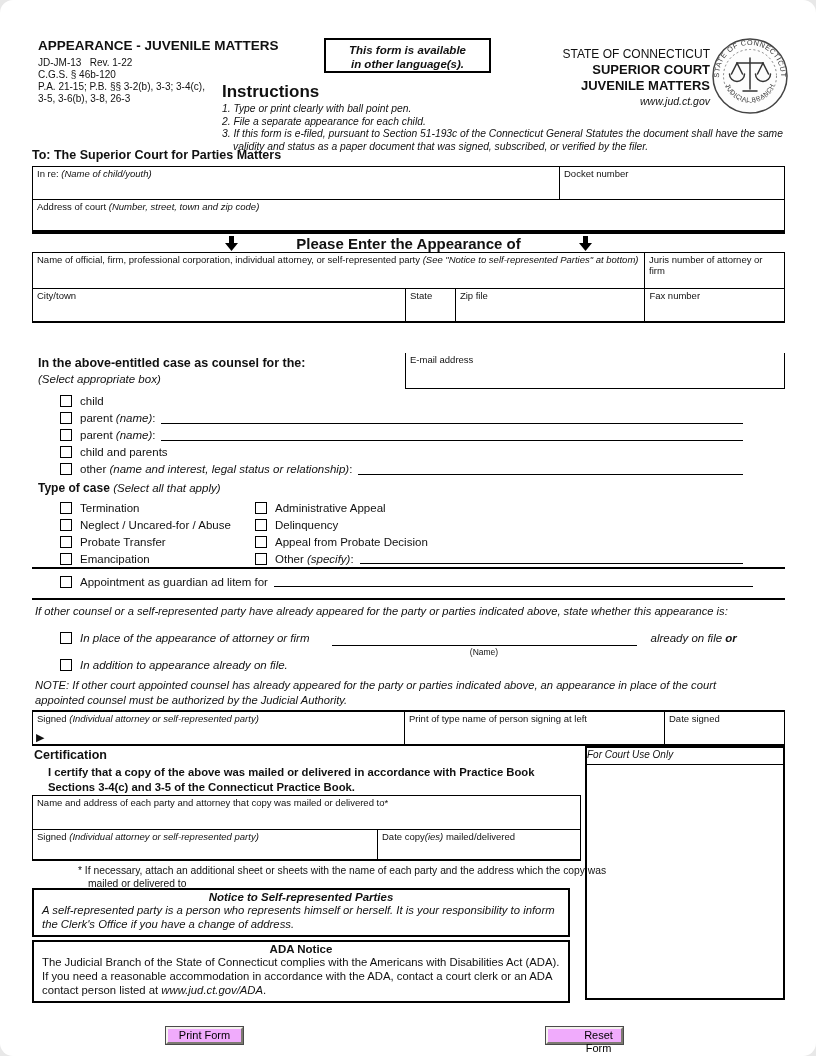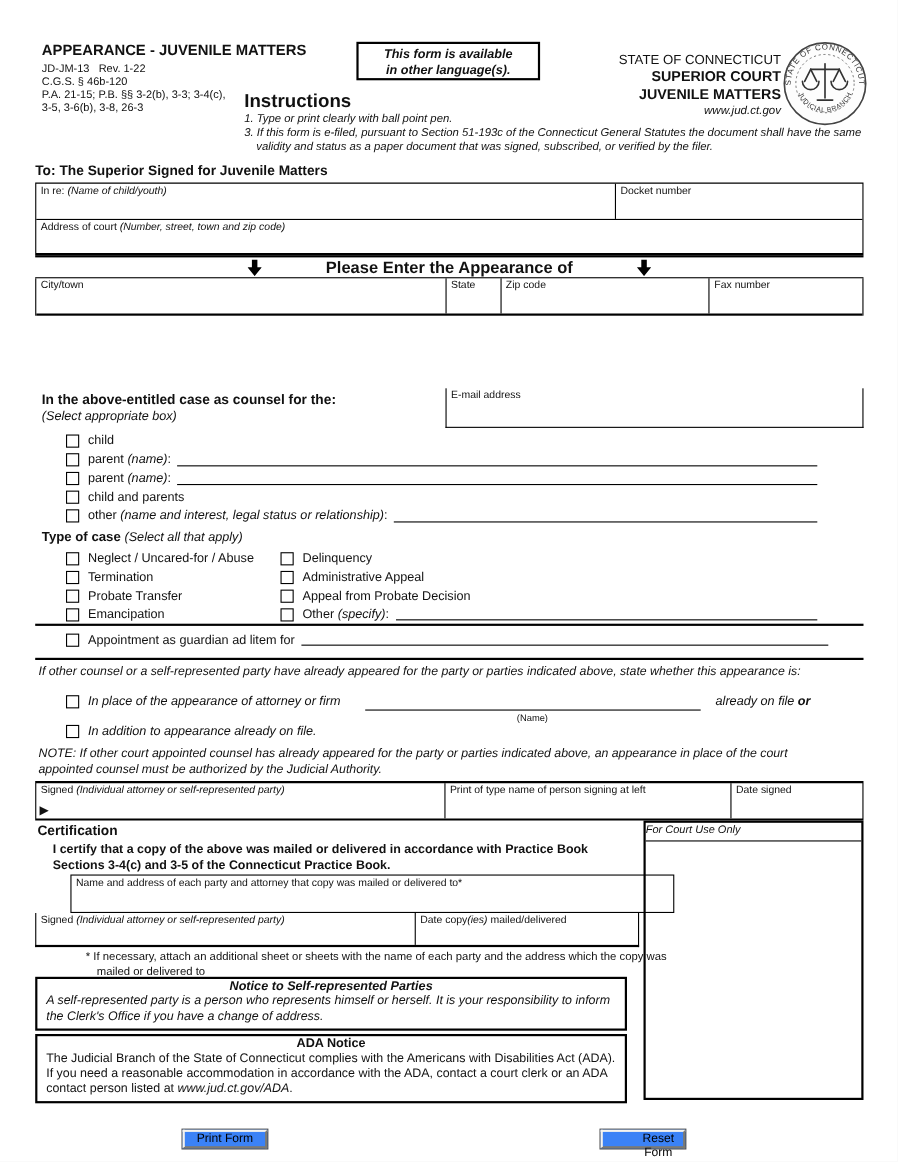--- a/index.html
+++ b/index.html
@@ -1,17 +1,17 @@
 <!DOCTYPE html>
 <html><head>
 <meta charset="utf-8">
 <style>
   * { margin:0; padding:0; box-sizing:border-box; }
   body { background:#e8e8e8; font-family:"Liberation Sans","DejaVu Sans",sans-serif; color:#111; }
-  #page { position:relative; width:816px; height:1056px; background:#fff; margin:0 auto; overflow:hidden; }
+  #page { position:relative; width:816px; height:1056px; background:#fff; margin:0 auto; overflow:hidden;border-radius:13px; }
   .abs { position:absolute; }
   .it { font-style:italic; }
   .b { font-weight:bold; }
   .lbl { font-size:9.5px; line-height:11px; }
   .cb { width:12px; height:12px; border:1.4px solid #000; background:#fff; flex:none; display:inline-block; }
   .uline { flex:1; border-bottom:1.2px solid #000; height:13px; align-self:flex-end; margin:0 2px 2px 6px; }
   .row { display:flex; align-items:center; }
   
   .h-title { font-size:13.5px; font-weight:bold; }
   .h-sub { font-size:10px; line-height:12px; white-space:pre; }
@@ -71,33 +71,33 @@
   #signed-table .c { padding:1px 4px; }
   #signed-table .c1 { flex:1; position:relative; }
   #signed-table .c2 { width:260px; border-left:1px solid #000; }
   #signed-table .c3 { width:120px; border-left:1px solid #000; }
   #sig-arrow { position:absolute; left:3px; bottom:1px; font-size:11px; }
   
   #bottom { left:32px; top:746px; width:753px; height:256px; display:flex; }
   #leftcol { width:551px; position:relative; }
   #cert-h { position:absolute; left:2px; top:2px; font-size:12.5px; font-weight:bold; }
   #cert-b { position:absolute; left:16px; top:19px; width:490px; font-size:11.3px; font-weight:bold; line-height:15px; }
-  #cert-box1 { position:absolute; left:0; top:49px; width:549px; height:35px; border:1px solid #000; padding:1px 4px;margin-left:32px; }
+  #cert-box1 { position:absolute; left:0; top:49px; width:549px; height:35px; border:1px solid #000; padding:1px 4px; }
   #cert-srow { position:absolute; left:0; top:84px; width:549px; height:31px; border:1px solid #000; border-top:none; border-bottom-width:2px; display:flex; }
   #cert-srow .c { padding:1px 4px; } #cert-srow .c1 { flex:1; } #cert-srow .c2 { width:203px; border-left:1px solid #000; }
   #cert-foot { position:absolute; left:2px; top:119px; width:545px; font-size:10.3px; line-height:12.5px; padding-left:10px; text-indent:-10px;margin-left:44px; }
   .nbox { position:absolute; left:0; width:538px; border:2px solid #000; padding:1px 8px 4px; }
   .nbox .t { text-align:center; font-size:11.5px; font-weight:bold; }
   .nbox .bd { font-size:11.3px; line-height:14px; }
   #notice-box { top:142px; } #notice-box .t, #notice-box .bd { font-style:italic; }
   #ada-box { top:194px; }
   #rightcol { margin-left:2px; width:200px; height:254px; border:2px solid #000; }
   #rightcol .hd { height:17px; border-bottom:1.5px solid #000; text-align:left; font-style:italic; font-size:10px; padding-top:1px; }
   
-  .form-btn { position:absolute; top:1027px; width:77px; height:17px; background:#3b82f6; font-size:11px; line-height:13px; text-align:center; border:2px solid; border-color:#f5f3ee #7d7a72 #7d7a72 #f5f3ee; box-shadow:0 0 0 1px #4a4a4a; cursor:pointer; font-family:inherit; }
+  .form-btn { position:absolute; top:1027px; width:77px; height:17px; background:#f0abfc; font-size:11px; line-height:13px; text-align:center; border:2px solid; border-color:#f5f3ee #7d7a72 #7d7a72 #f5f3ee; box-shadow:0 0 0 1px #4a4a4a; cursor:pointer; font-family:inherit; }
   #btn-print { left:166px; } #btn-reset { left:546px;padding-left:28px; }
 </style>
 </head>
 <body>
 
 <div id="page">
 
   <div class="abs" style="left:38px; top:38px;">
     <div class="h-title">APPEARANCE - JUVENILE MATTERS</div>
     <div class="h-sub" style="margin-top:4px">JD-JM-13   Rev. 1-22</div>
@@ -107,20 +107,21 @@
   </div>
 
   <div id="lang-box" class="abs">
     <div>This form is available</div>
     <div>in other language(s).</div>
   </div>
 
   <div id="instructions" class="abs">
     <div class="t">Instructions</div>
     <div class="i">1. Type or print clearly with ball point pen.</div>
+    <div class="i">2. File a separate appearance for each child.</div>
     <div class="i">3. If this form is e-filed, pursuant to Section 51-193c of the Connecticut General Statutes the document shall have the same validity and status as a paper document that was signed, subscribed, or verified by the filer.</div>
   </div>
 
   <div id="court-block" class="abs">
     <div class="l1">STATE OF CONNECTICUT</div>
     <div class="l2">SUPERIOR COURT</div>
     <div class="l2">JUVENILE MATTERS</div>
     <div class="l4">www.jud.ct.gov</div>
   </div>
 
@@ -141,21 +142,21 @@
       <line x1="26" y1="26" x2="20.5" y2="37"></line>
         <line x1="26" y1="26" x2="31.5" y2="37"></line>
       <path d="M18.5 37 a7.5 7.5 0 0 0 15 0"></path>
       <line x1="52" y1="26" x2="46.5" y2="37"></line>
         <line x1="52" y1="26" x2="57.5" y2="37"></line>
       <path d="M44.5 37 a7.5 7.5 0 0 0 15 0"></path>
       <line x1="32" y1="54" x2="46" y2="54"></line>
     </g>
   </svg>
 
-  <div id="to-heading" class="abs">To: The Superior Signed for Juvenile Matters</div>
+  <div id="to-heading" class="abs">To: The Superior Court for Parties Matters</div>
 
   <div id="table1" class="abs">
     <div class="r1">
       <div class="c inre lbl">
         <span>In re:</span>
         <span class="it">(Name of child/youth)</span>
       </div>
       <div class="c docket lbl">
         <span>Docket number</span>
       </div>
@@ -170,29 +171,38 @@
     <svg width="13" height="15" viewBox="0 0 13 15">
         <path d="M4 0 h5 v7 h4 L6.5 15 L0 7 h4 z" fill="#000"></path>
       </svg>
     <span class="t">Please Enter the Appearance of</span>
     <svg width="13" height="15" viewBox="0 0 13 15">
         <path d="M4 0 h5 v7 h4 L6.5 15 L0 7 h4 z" fill="#000"></path>
       </svg>
   </div>
 
   <div id="grid" class="abs">
+    <div class="r ra">
+      <div class="c main lbl">
+        <span>Name of official, firm, professional corporation, individual attorney, or self-represented party</span>
+        <span class="it">(See "Notice to self-represented Parties" at bottom)</span>
+      </div>
+      <div class="c w140 lbl">
+        <span>Juris number of attorney or firm</span>
+      </div>
+    </div>
     <div class="r rc">
       <div class="c city lbl">
         <span>City/town</span>
       </div>
       <div class="c state lbl">
         <span>State</span>
       </div>
       <div class="c zip lbl">
-        <span>Zip code</span>
+        <span>Zip file</span>
       </div>
       <div class="c w140 lbl">
         <span>Fax number</span>
       </div>
     </div>
   </div>
 
   <div id="email-box" class="abs lbl">
     <span>E-mail address</span>
   </div>
@@ -228,35 +238,35 @@
     </div>
   </div>
 
   <div id="type-head" class="abs">
     <span class="b">Type of case</span> <span class="it" style="font-size:11.5px">(Select all that apply)</span>
   </div>
   <div id="type-rows" class="abs">
     <div class="row">
       <span class="c1">
           <span class="cb"></span>
+          <span class="opt-label">Termination</span>
+        </span>
+      <span class="c2">
+          <span class="cb"></span>
+          <span class="opt-label">Administrative Appeal</span>
+        </span>
+    </div>
+    <div class="row">
+      <span class="c1">
+          <span class="cb"></span>
           <span class="opt-label">Neglect / Uncared-for / Abuse</span>
         </span>
       <span class="c2">
           <span class="cb"></span>
           <span class="opt-label">Delinquency</span>
-        </span>
-    </div>
-    <div class="row">
-      <span class="c1">
-          <span class="cb"></span>
-          <span class="opt-label">Termination</span>
-        </span>
-      <span class="c2">
-          <span class="cb"></span>
-          <span class="opt-label">Administrative Appeal</span>
         </span>
     </div>
     <div class="row">
       <span class="c1">
           <span class="cb"></span>
           <span class="opt-label">Probate Transfer</span>
         </span>
       <span class="c2">
           <span class="cb"></span>
           <span class="opt-label">Appeal from Probate Decision</span>

